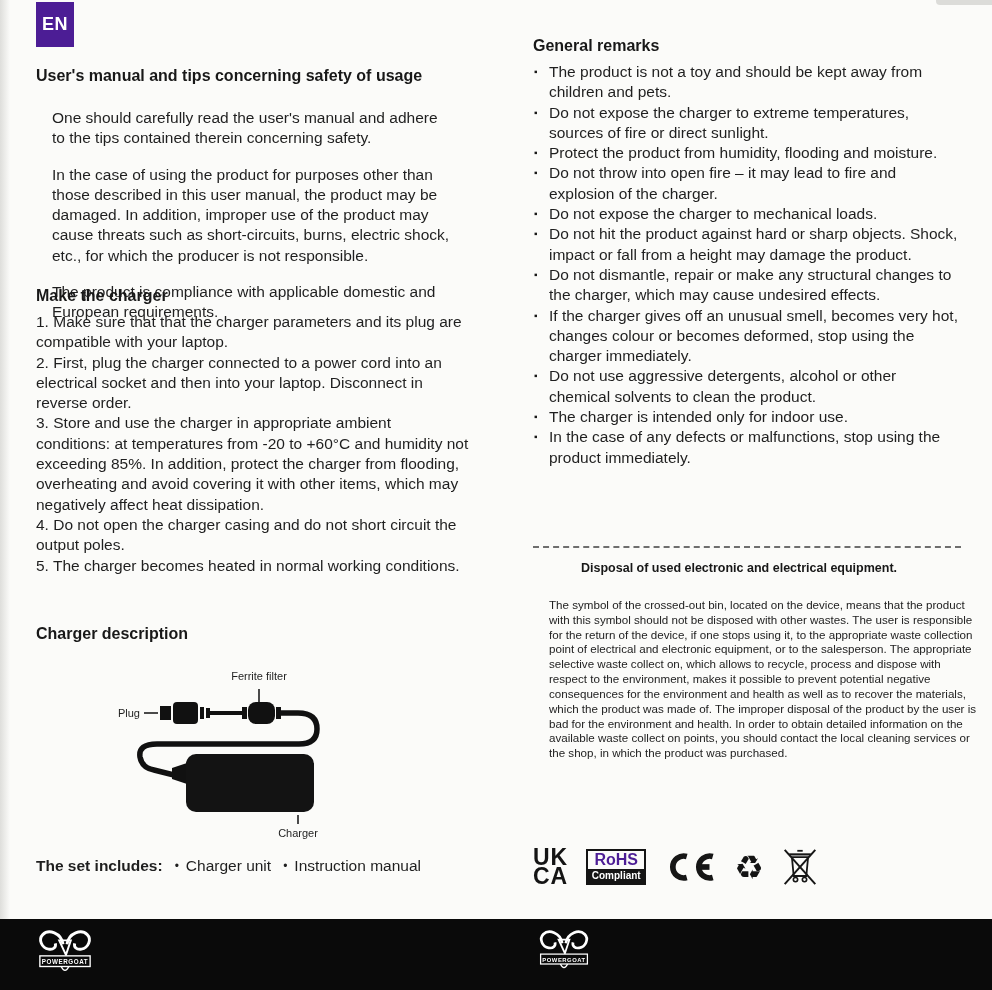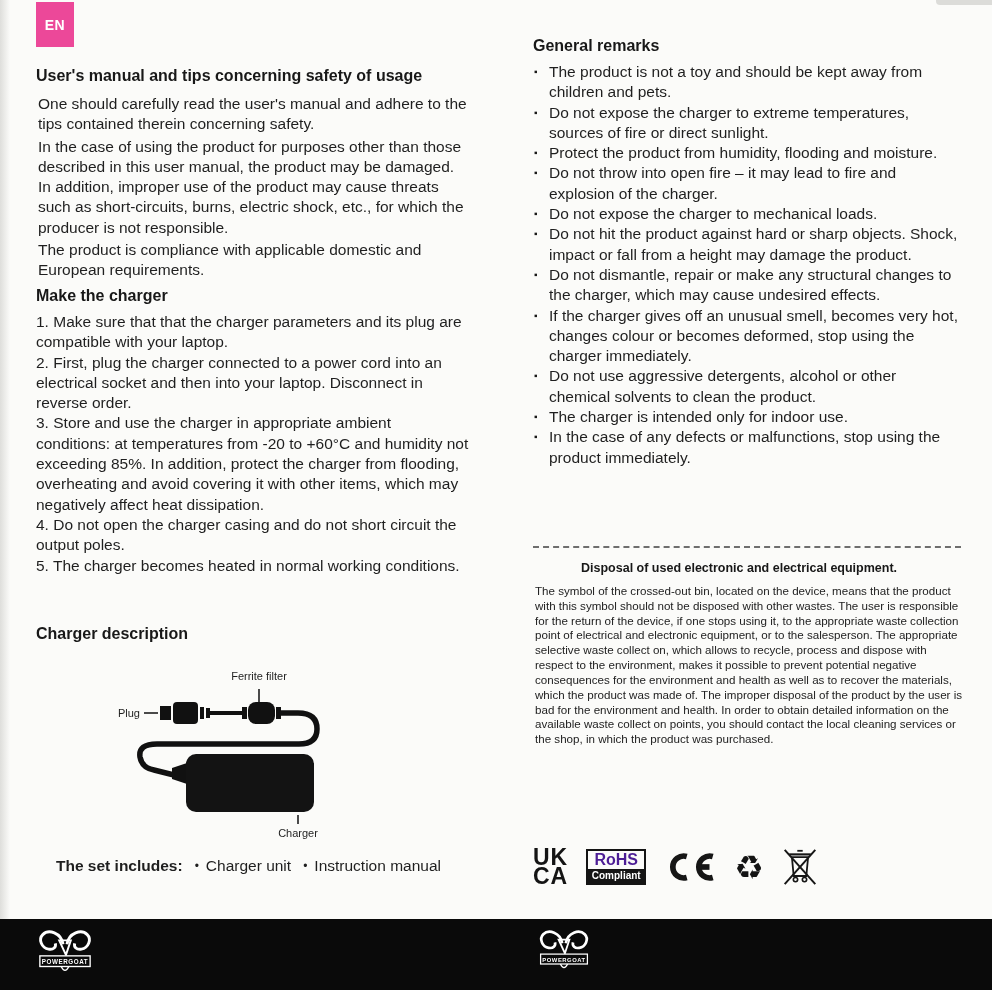--- a/index.html
+++ b/index.html
@@ -18,46 +18,46 @@
   .scan-edge-left{
     position:absolute;left:0;top:0;bottom:0;width:10px;
     background:linear-gradient(90deg,#dededb,rgba(251,251,249,0));
   }
   .scan-smudge-tr{
     position:absolute;right:0;top:0;width:56px;height:5px;
     background:#c3c3c0;opacity:.55;border-bottom-left-radius:4px;
   }
   .lang-badge{
     position:absolute;left:36px;top:2px;width:38px;height:45px;
-    background:#ec4899;color:#fff;
+    background:#4c1d95;color:#fff;
     display:flex;align-items:center;justify-content:center;
-    font-size:14px;font-weight:700;letter-spacing:.5px;
+    font-size:18px;font-weight:700;letter-spacing:.5px;
   }
   .col-left{position:absolute;left:36px;top:0;width:433px;}
   .col-right{position:absolute;left:533px;top:0;width:428px;}
   .abs{position:absolute;left:0;width:100%;}
   h2.sec{
     margin:0;font-size:16px;font-weight:700;color:#181818;line-height:1.2;
   }
   .body-txt{font-size:15.5px;line-height:1.31;}
-  .para{margin:2px;}
+  .para{margin:16px;}
   .num-item{margin:0;}
   .bullets{font-size:15.5px;line-height:1.31;}
   .b-item{position:relative;padding-left:16px;margin:0;}
   .b-item .bullet{
     position:absolute;left:1px;top:0;
     font-size:10px;line-height:20px;color:#1a1a1a;
   }
   .divider{
     height:0;border-top:2px dashed #6e6e6e;
   }
   .disposal-h{margin:0;font-size:12.5px;font-weight:700;color:#181818;}
   .disposal-b{font-size:11.6px;line-height:1.28;color:#222;}
   .set-line{font-size:15.5px;}
-  .set-label{font-weight:700;margin-left:20px;}
+  .set-label{font-weight:700;}
   .set-bullet{font-size:12px;padding:0 7px 0 12px;vertical-align:1px;}
   
   .marks-row{
     display:flex;align-items:center;justify-content:flex-start;
     gap:18px;height:48px;
   }
   .ukca{
     font-size:23px;font-weight:700;line-height:.82;letter-spacing:1px;
     color:#141414;text-align:left;
   }

